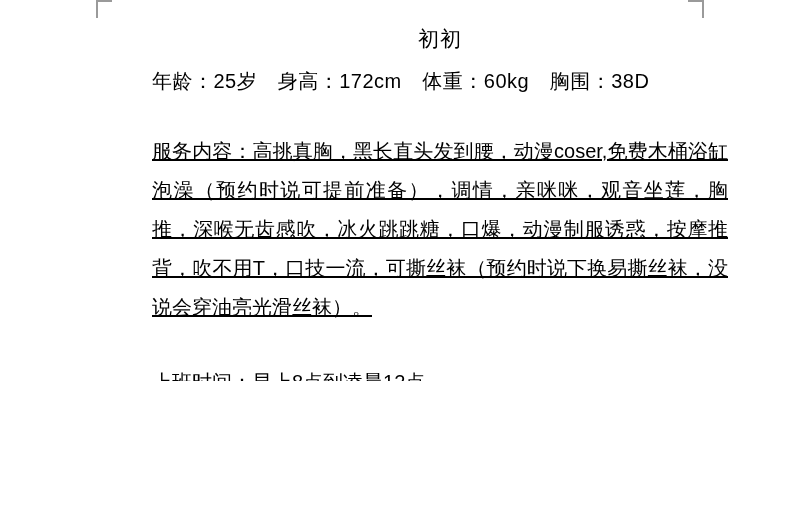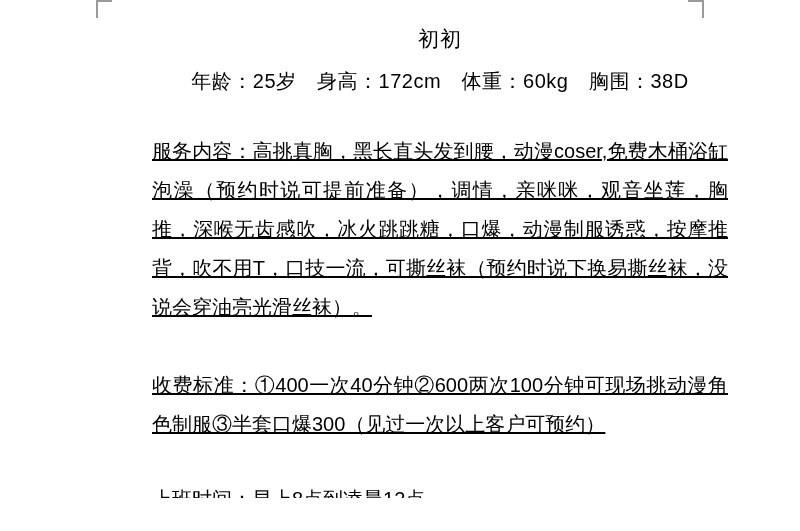--- a/index.html
+++ b/index.html
@@ -53,21 +53,20 @@
   }
   .title {
     text-align: center;
     font-size: 21px;
     line-height: 34px;
     letter-spacing: 1px;
     margin: 4px 0 0 0;
     font-weight: 400;
   }
   .stats {
-    text-align: center;
     font-size: 20px;
     line-height: 34px;
     margin: 8px 0 0 0;
     white-space: nowrap;
     letter-spacing: 0.5px;
   }
   .para {
     font-size: 20px;
     line-height: 39px;
     text-align: justify;
@@ -101,20 +100,19 @@
   <div class="crop-mark crop-tr"></div>
 
   <div class="doc-body">
 
     <div class="title">初初</div>
 
     <div class="stats">年龄：25岁　身高：172cm　体重：60kg　胸围：38D</div>
 
     <div class="para para-services">服务内容：高挑真胸，黑长直头发到腰，动漫coser,免费木桶浴缸泡澡（预约时说可提前准备），调情，亲咪咪，观音坐莲，胸推，深喉无齿感吹，冰火跳跳糖，口爆，动漫制服诱惑，按摩推背，吹不用T，口技一流，可撕丝袜（预约时说下换易撕丝袜，没说会穿油亮光滑丝袜）。</div>
 
-    <div class="para para-pricing">收费标准：①400一次40分钟②600两次100分钟可现场挑动漫角色制服③半套口爆300（见过一次以上客户可预约）</div>
 
     <div class="para para-cut">
       <span>上班时间：早上8点到凌晨12点</span>
     </div>
 
   </div>
 </div>
 
 </body></html>

